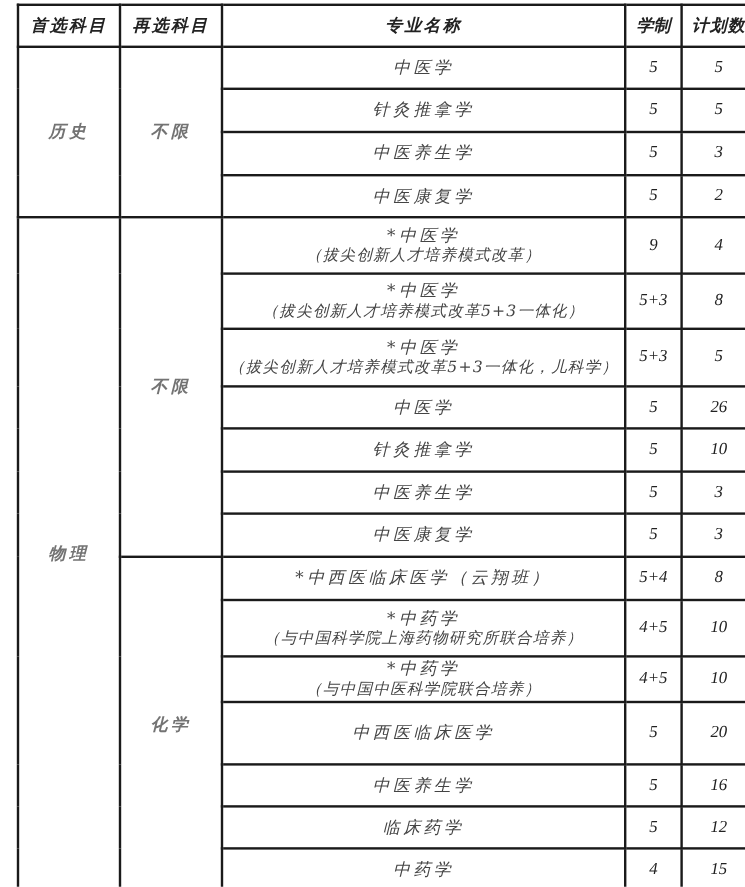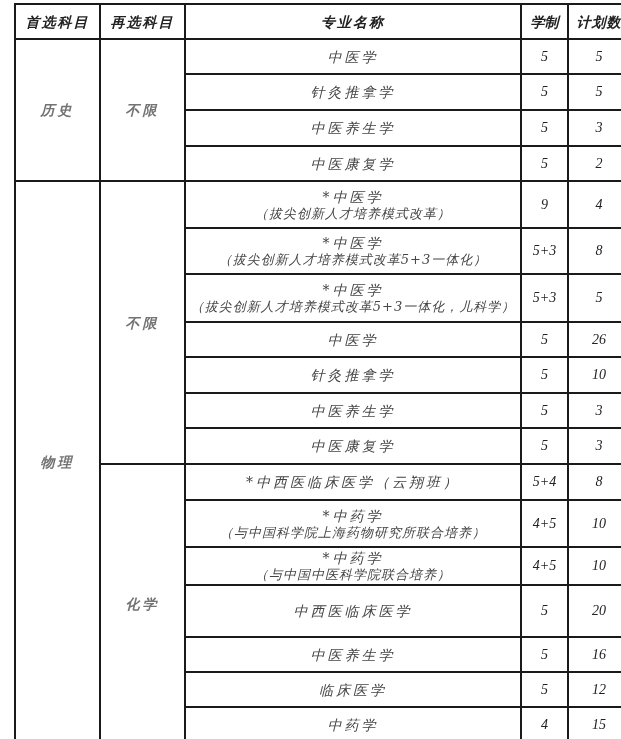--- a/index.html
+++ b/index.html
@@ -169,21 +169,21 @@
     </tr>
     <tr style="height:35px">
       <td class="major">
           <span class="main">中医养生学</span>
         </td>
       <td class="num">5</td>
       <td class="num">16</td>
     </tr>
     <tr style="height:35px">
       <td class="major">
-          <span class="main">临床医学</span>
+          <span class="main">临床药学</span>
         </td>
       <td class="num">5</td>
       <td class="num">12</td>
     </tr>
     <tr style="height:36px">
       <td class="major">
           <span class="main">中药学</span>
         </td>
       <td class="num">4</td>
       <td class="num">15</td>

